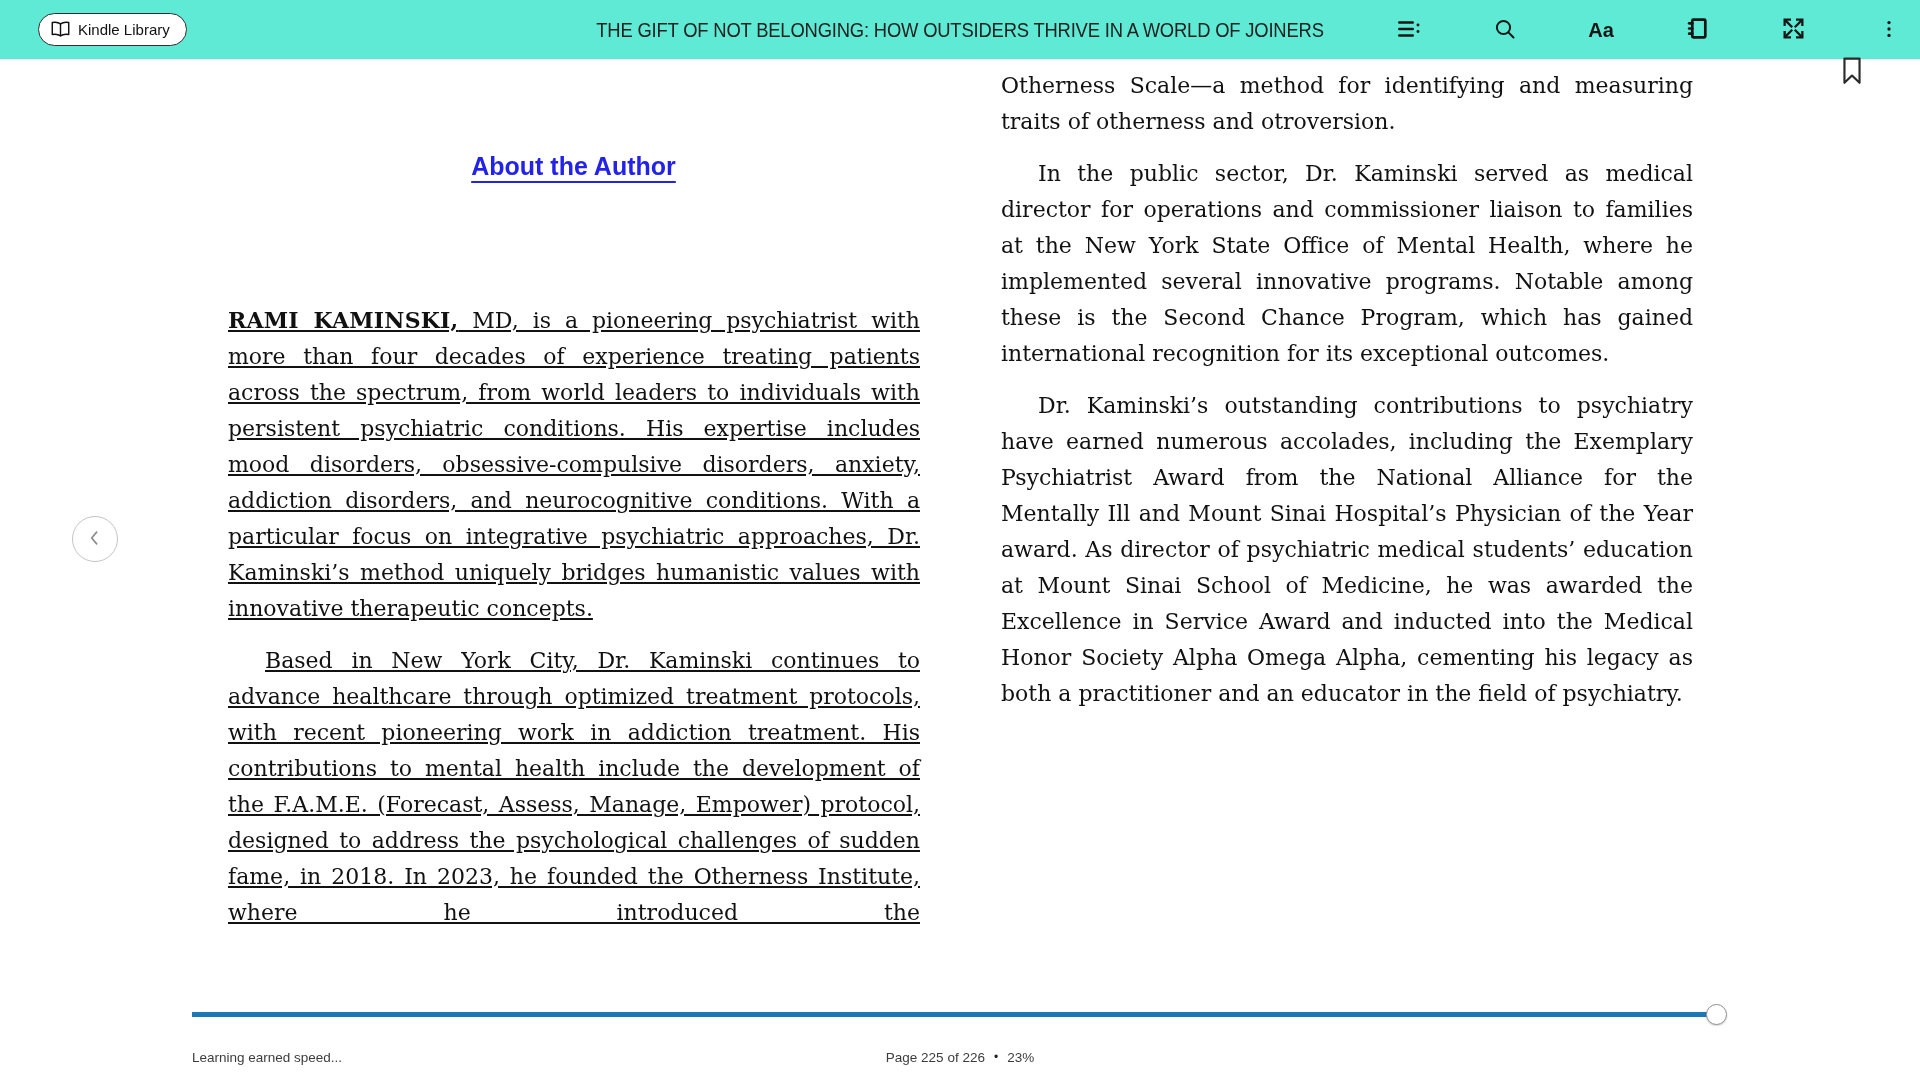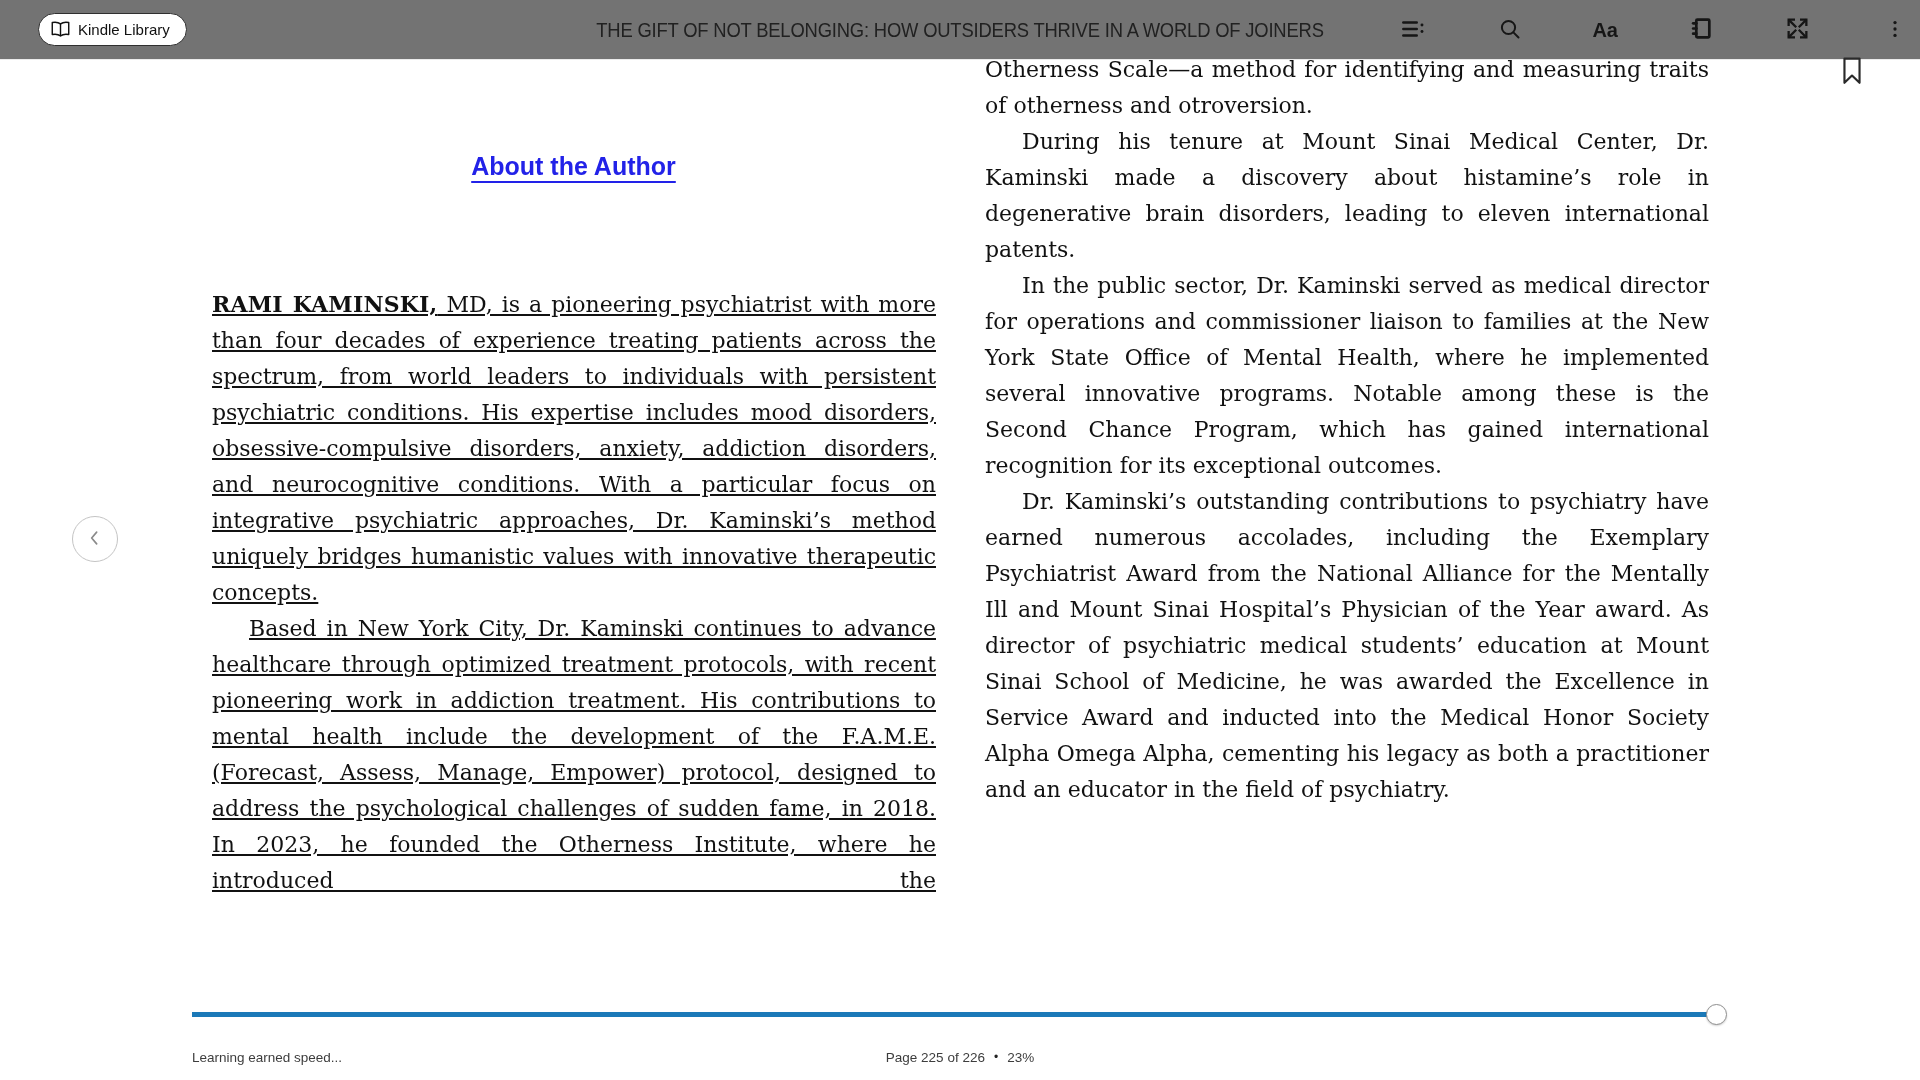--- a/index.html
+++ b/index.html
@@ -11,21 +11,21 @@
   body{
     position:relative;
     background:#ffffff;
     font-family:"Liberation Sans",sans-serif;
     color:#141414;
     overflow:hidden;
   }
   
   .topbar{
     position:absolute;top:0;left:0;width:1920px;height:60px;
-    background:#737373;border-bottom:1px solid #ebebeb;
+    background:#5eead4;border-bottom:1px solid #ebebeb;
   }
   .lib-btn{
     position:absolute;left:38px;top:13px;height:33px;
     display:flex;align-items:center;gap:8px;
     padding:0 16px 0 12px;background:#fff;
     border:1.5px solid #2f2f2f;border-radius:999px;
     font-family:"Liberation Sans",sans-serif;font-size:15px;color:#111;
     cursor:pointer;
   }
   .lib-btn svg{display:block;}
@@ -34,21 +34,21 @@
     display:flex;align-items:center;justify-content:center;
     font-size:20px;letter-spacing:-0.2px;color:#212121;
     transform:scaleX(0.92);
     white-space:nowrap;
   }
   .toolbar-icons{
     position:absolute;right:14px;top:0;height:60px;
     display:flex;align-items:center;gap:14px;
   }
   .icon-btn{
-    width:34px;height:34px;display:flex;align-items:center;justify-content:flex-end;
+    width:34px;height:34px;display:flex;align-items:center;justify-content:center;
     background:transparent;border:none;cursor:pointer;color:#161616;margin-left:48px;
   }
   .aa-label{font-size:20px;font-weight:600;color:#161616;letter-spacing:0;}
   .bookmark-btn{
     position:absolute;left:1839px;top:56px;width:26px;height:32px;
     background:transparent;border:none;cursor:pointer;color:#2a2a2a;
   }
   
   .chapter-heading{
     position:absolute;left:212px;top:152px;width:723px;
@@ -63,21 +63,21 @@
     display:block;
   }
   .col{
     position:absolute;width:724px;
     font-family:"DejaVu Serif","Liberation Serif",serif;
     font-size:22px;line-height:36px;color:#111;
     text-align:justify;
   }
   .col-left{left:212px;top:286px;text-decoration:underline;}
   .col-right{left:985px;top:52px;}
-  .para{margin:0;}
+  .para{margin:16px;}
   .para.indent{text-indent:37px;}
   .para.jlast{text-align-last:justify;}
   .para strong{font-family:"DejaVu Serif","Liberation Serif",serif;font-weight:700;letter-spacing:0.2px;}
   
   .nav-prev{
     position:absolute;left:72px;top:516px;width:46px;height:46px;
     border-radius:50%;border:1px solid #c4c4c4;background:#fff;
     display:flex;align-items:center;justify-content:center;
     cursor:pointer;color:#8a8a8a;
   }
@@ -197,21 +197,20 @@
 
   <a class="chapter-heading">About the Author</a>
 
   <div class="col col-left">
     <p class="para"><strong>RAMI KAMINSKI,</strong><span> MD, is a pioneering psychiatrist with more than four decades of experience treating patients across the spectrum, from world leaders to individuals with persistent psychiatric conditions. His expertise includes mood disorders, obsessive-compulsive disorders, anxiety, addiction disorders, and neurocognitive conditions. With a particular focus on integrative psychiatric approaches, Dr. Kaminski’s method uniquely bridges humanistic values with innovative therapeutic concepts.</span></p>
     <p class="para indent jlast">Based in New York City, Dr. Kaminski continues to advance healthcare through optimized treatment protocols, with recent pioneering work in addiction treatment. His contributions to mental health include the development of the F.A.M.E. (Forecast, Assess, Manage, Empower) protocol, designed to address the psychological challenges of sudden fame, in 2018. In 2023, he founded the Otherness Institute, where he introduced the</p>
   </div>
 
   <div class="col col-right">
     <p class="para">Otherness Scale—a method for identifying and measuring traits of otherness and otroversion.</p>
-    <p class="para indent">During his tenure at Mount Sinai Medical Center, Dr. Kaminski made a discovery about histamine’s role in degenerative brain disorders, leading to eleven international patents.</p>
     <p class="para indent">In the public sector, Dr. Kaminski served as medical director for operations and commissioner liaison to families at the New York State Office of Mental Health, where he implemented several innovative programs. Notable among these is the Second Chance Program, which has gained international recognition for its exceptional outcomes.</p>
     <p class="para indent">Dr. Kaminski’s outstanding contributions to psychiatry have earned numerous accolades, including the Exemplary Psychiatrist Award from the National Alliance for the Mentally Ill and Mount Sinai Hospital’s Physician of the Year award. As director of psychiatric medical students’ education at Mount Sinai School of Medicine, he was awarded the Excellence in Service Award and inducted into the Medical Honor Society Alpha Omega Alpha, cementing his legacy as both a practitioner and an educator in the field of psychiatry.</p>
   </div>
 
 </main>
 
 <button class="nav-prev">
   <span>
     <svg width="20" height="20" viewBox="0 0 24 24" fill="none" stroke="#8a8a8a" stroke-width="2" stroke-linecap="round" stroke-linejoin="round">
       <polyline points="14,5 8,12 14,19"></polyline>

